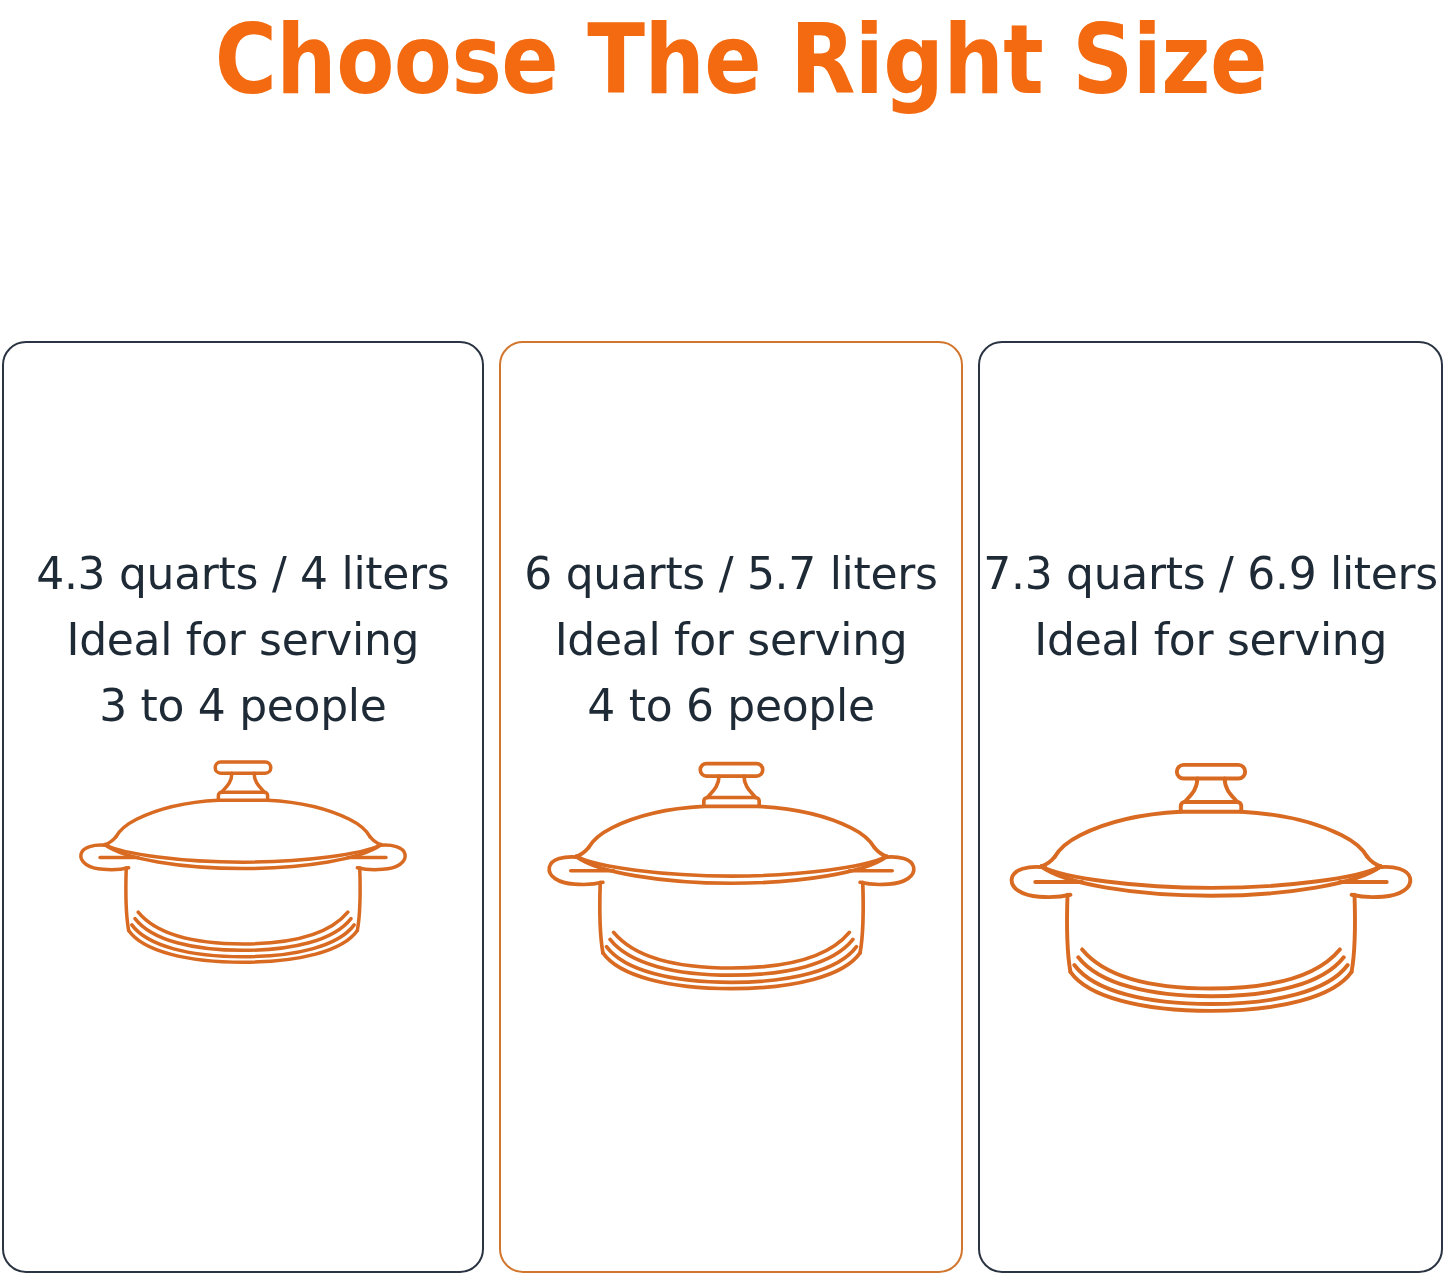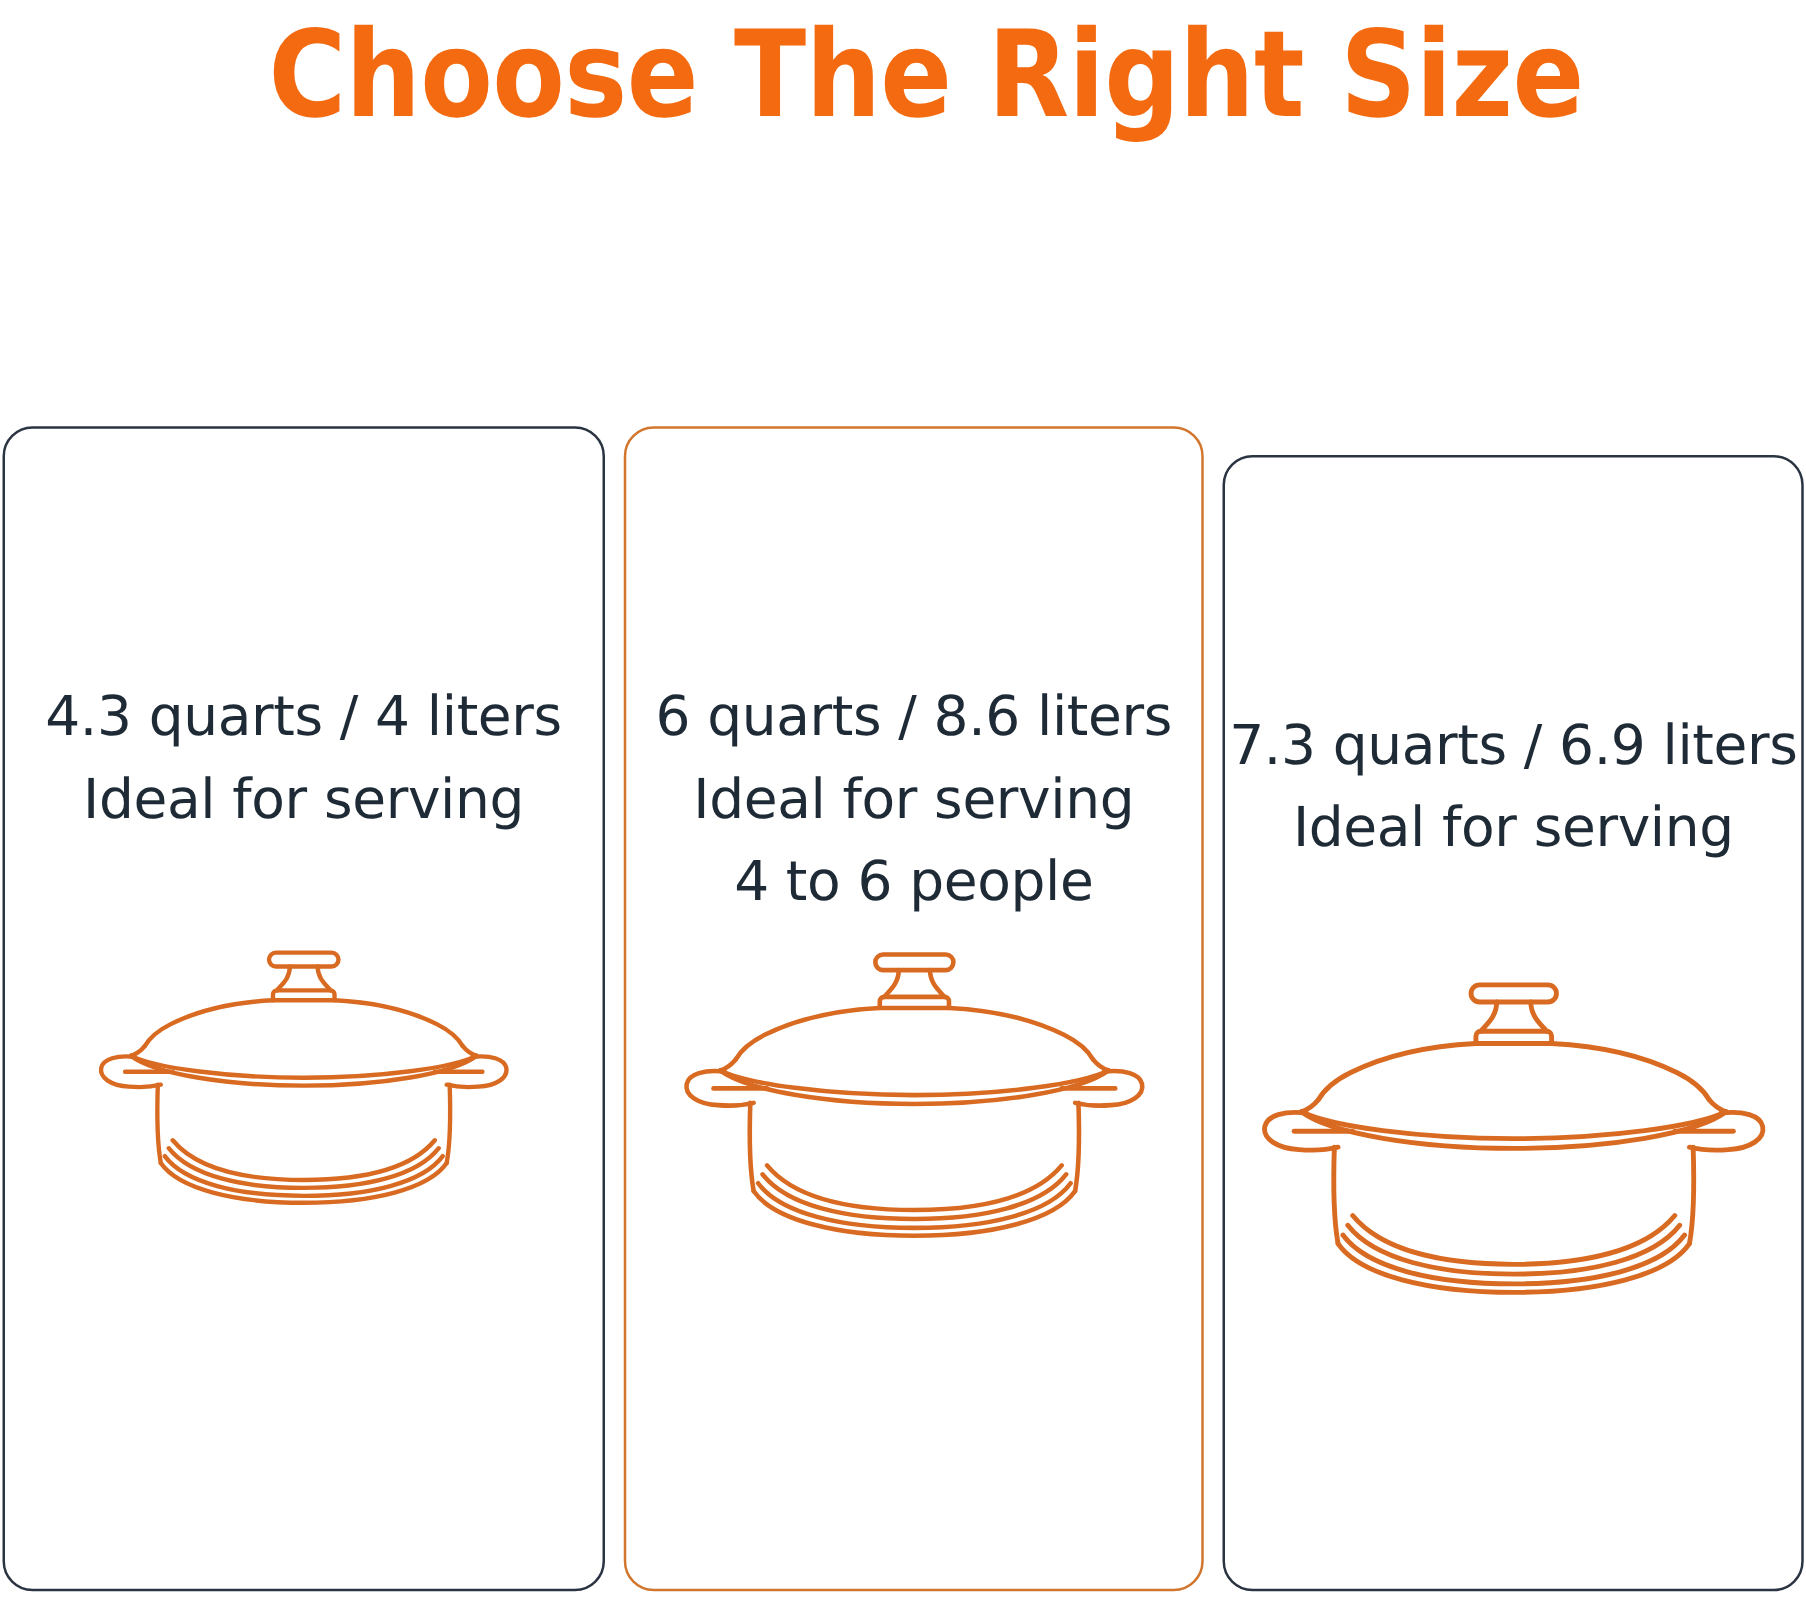--- a/index.html
+++ b/index.html
@@ -100,20 +100,21 @@
 <div class="title-wrap">
   <div class="title" style="color: rgb(243, 106, 16);">Choose The Right Size</div>
 </div>
 
 <div class="cards">
 
   <div class="card" style="border-color: rgb(43, 52, 66); padding-left: 17px;">
     <div class="card-text">
       <span class="line">4.3 quarts / 4 liters</span>
       <span class="line">Ideal for serving</span>
+      <span class="line">3 to 4 people</span>
     </div>
     <div class="pot-wrap">
       <svg class="pot-svg" width="334" height="216" viewBox="0 0 420 272" fill="none" stroke="#D96A22" stroke-width="4.4" stroke-linecap="round" stroke-linejoin="round">
 
         <path d="M182 14 h56 a7 7 0 0 1 0 14 h-56 a7 7 0 0 1 0 -14 z"></path>
 
         <path d="M196 28 C196 40 188 46 183 52"></path>
         <path d="M224 28 C224 40 232 46 237 52"></path>
 
         <path d="M183 52 h54 a4 4 0 0 1 4 4 v6 h-62 v-6 a4 4 0 0 1 4 -4 z"></path>
@@ -142,21 +143,21 @@
 
         <path d="M70 219 C90 246 144 259 210 259 C276 259 330 246 350 219"></path>
         <path d="M74 211 C96 239 148 251 210 251 C272 251 324 239 346 211"></path>
         <path d="M78 203 C102 232 152 243 210 243 C268 243 318 232 342 203"></path>
       </svg>
     </div>
   </div>
 
   <div class="card selected" style="border-color: rgb(210, 118, 46);">
     <div class="card-text">
-      <span class="line">6 quarts / 8.6 liters</span>
+      <span class="line">6 quarts / 5.7 liters</span>
       <span class="line">Ideal for serving</span>
       <span class="line">4 to 6 people</span>
     </div>
     <div class="pot-wrap">
       <svg class="pot-svg" width="375" height="243" viewBox="0 0 420 272" fill="none" stroke="#D96A22" stroke-width="4.1" stroke-linecap="round" stroke-linejoin="round">
         <path d="M182 14 h56 a7 7 0 0 1 0 14 h-56 a7 7 0 0 1 0 -14 z"></path>
         <path d="M196 28 C196 40 188 46 183 52"></path>
         <path d="M224 28 C224 40 232 46 237 52"></path>
         <path d="M183 52 h54 a4 4 0 0 1 4 4 v6 h-62 v-6 a4 4 0 0 1 4 -4 z"></path>
         <path d="M179 62 C140 64 104 72 76 86 C62 93 54 101 50 108"></path>
@@ -172,21 +173,21 @@
         <path d="M63 147 C62 176 62 204 66 226"></path>
         <path d="M357 147 C358 176 358 204 354 226"></path>
         <path d="M66 226 C84 252 140 266 210 266 C280 266 336 252 354 226"></path>
         <path d="M70 219 C90 246 144 259 210 259 C276 259 330 246 350 219"></path>
         <path d="M74 211 C96 239 148 251 210 251 C272 251 324 239 346 211"></path>
         <path d="M78 203 C102 232 152 243 210 243 C268 243 318 232 342 203"></path>
       </svg>
     </div>
   </div>
 
-  <div class="card" style="border-color: rgb(43, 52, 66); margin-top: 23px;">
+  <div class="card" style="border-color: rgb(43, 52, 66);">
     <div class="card-text">
       <span class="line">7.3 quarts / 6.9 liters</span>
       <span class="line">Ideal for serving</span>
     </div>
     <div class="pot-wrap">
       <svg class="pot-svg" width="410" height="266" viewBox="0 0 420 272" fill="none" stroke="#D96A22" stroke-width="4" stroke-linecap="round" stroke-linejoin="round">
         <path d="M182 14 h56 a7 7 0 0 1 0 14 h-56 a7 7 0 0 1 0 -14 z"></path>
         <path d="M196 28 C196 40 188 46 183 52"></path>
         <path d="M224 28 C224 40 232 46 237 52"></path>
         <path d="M183 52 h54 a4 4 0 0 1 4 4 v6 h-62 v-6 a4 4 0 0 1 4 -4 z"></path>

